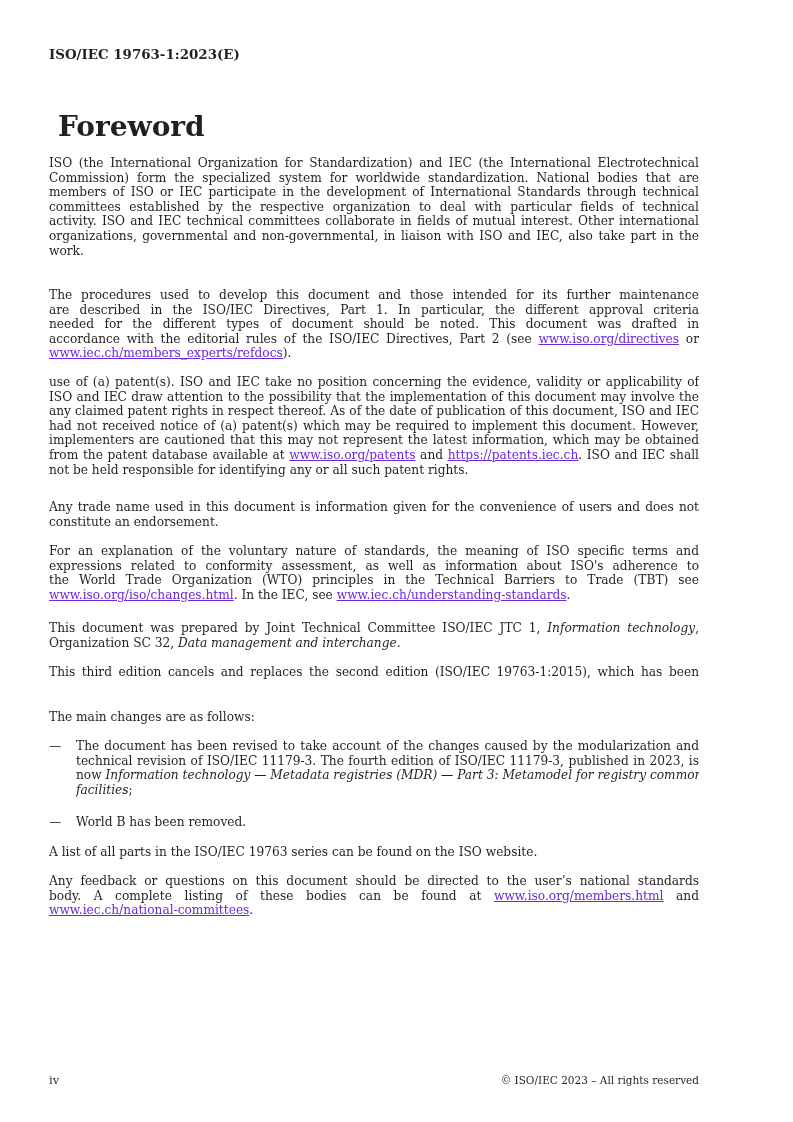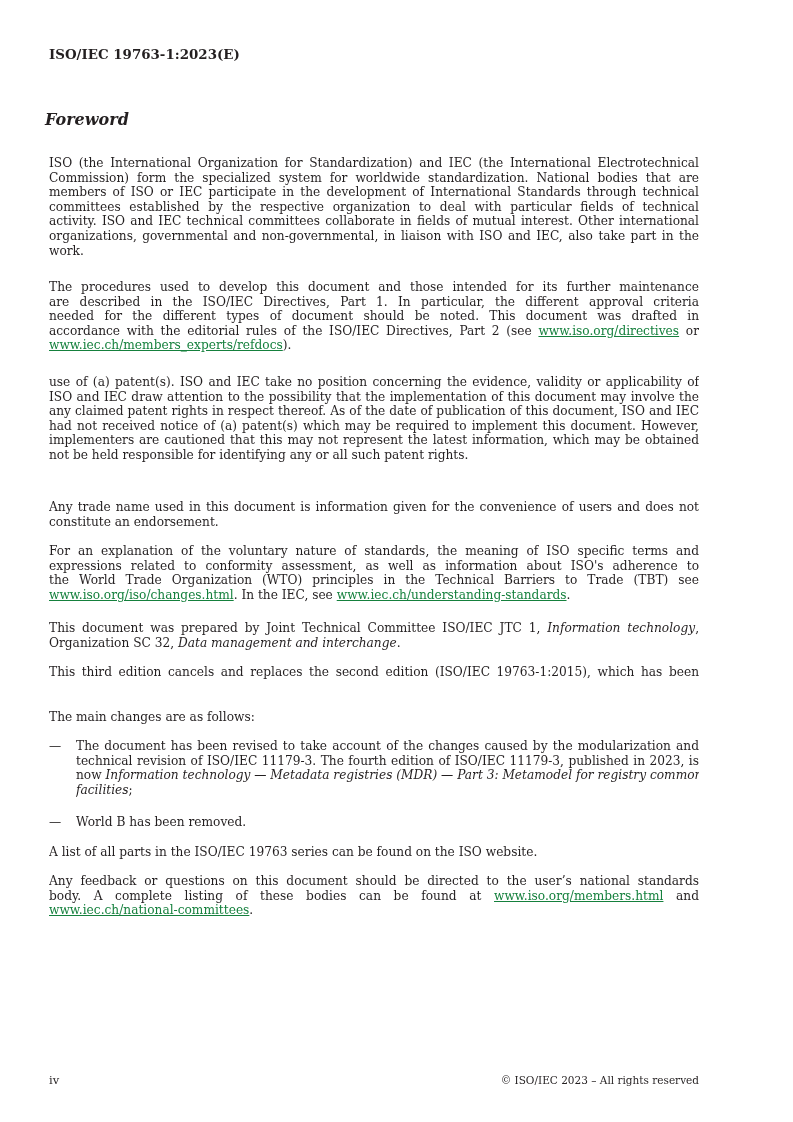--- a/index.html
+++ b/index.html
@@ -1,61 +1,62 @@
 <!DOCTYPE html>
 <html><head>
 <meta charset="utf-8">
 <style>
   html, body { margin: 0; padding: 0; background: #ffffff; }
   body { width: 793px; height: 1122px; position: relative; overflow: hidden;
          font-family: "DejaVu Serif", serif; color: #231f20; }
   .hdr { position: absolute; left: 49px; top: 46px; font-weight: bold; font-size: 13.4px; letter-spacing: 0; }
-  .title { position: absolute; left: 45px; top: 110px; font-weight: bold; font-size: 16px; font-style: italic; }
+  .title { position: absolute; left: 58px; top: 110px; font-weight: bold; font-size: 28px; }
   .para { position: absolute; left: 49px; width: 650px; font-size: 12.2px; line-height: 14.6px; }
   .line { display: block; white-space: nowrap; text-align: justify; text-align-last: justify; width: 650px; overflow: hidden; }
   .line.last { text-align-last: left; }
   .list-item { position: absolute; left: 49px; width: 650px; font-size: 12.2px; line-height: 14.6px; }
   .dash { position: absolute; left: 0; top: 0; }
   .item-body { position: absolute; left: 27px; width: 623px; }
   .item-body .line { width: 623px; }
-  a { color: #15803d; }
+  a { color: #6d28d9; }
   em { font-style: italic; }
   .footer-left { position: absolute; left: 49px; top: 1073px; font-size: 11.5px; }
   .footer-right { position: absolute; right: 94px; top: 1074px; font-size: 10.5px; }
 </style>
 </head>
 <body>
 
 <div class="hdr">ISO/IEC 19763-1:2023(E)</div>
 <div class="title">Foreword</div>
 
 <div class="para" style="top:156px;">
   <span class="line">ISO (the International Organization for Standardization) and IEC (the International Electrotechnical</span>
   <span class="line">Commission) form the specialized system for worldwide standardization. National bodies that are</span>
   <span class="line">members of ISO or IEC participate in the development of International Standards through technical</span>
   <span class="line">committees established by the respective organization to deal with particular fields of technical</span>
   <span class="line">activity. ISO and IEC technical committees collaborate in fields of mutual interest. Other international</span>
   <span class="line">organizations, governmental and non-governmental, in liaison with ISO and IEC, also take part in the</span>
   <span class="line last">work.</span>
 </div>
 
-<div class="para" style="top:280px;">
+<div class="para" style="top:288px;">
   <span class="line">The procedures used to develop this document and those intended for its further maintenance</span>
   <span class="line">are described in the ISO/IEC Directives, Part 1. In particular, the different approval criteria</span>
   <span class="line">needed for the different types of document should be noted. This document was drafted in</span>
   <span class="line"><span>accordance with the editorial rules of the ISO/IEC Directives, Part 2 (see </span><a href="#">www.iso.org/directives</a><span> or</span></span>
   <span class="line last"><a href="#">www.iec.ch/members_experts/refdocs</a><span>).</span></span>
 </div>
 
 <div class="para" style="top:375px;">
   <span class="line">use of (a) patent(s). ISO and IEC take no position concerning the evidence, validity or applicability of</span>
   <span class="line">ISO and IEC draw attention to the possibility that the implementation of this document may involve the</span>
   <span class="line">any claimed patent rights in respect thereof. As of the date of publication of this document, ISO and IEC</span>
   <span class="line">had not received notice of (a) patent(s) which may be required to implement this document. However,</span>
   <span class="line">implementers are cautioned that this may not represent the latest information, which may be obtained</span>
+  <span class="line"><span>from the patent database available at </span><a href="#">www.iso.org/patents</a><span> and </span><a href="#">https://patents.iec.ch</a><span>. ISO and IEC shall</span></span>
   <span class="line last">not be held responsible for identifying any or all such patent rights.</span>
 </div>
 
 <div class="para" style="top:500px;">
   <span class="line">Any trade name used in this document is information given for the convenience of users and does not</span>
   <span class="line last">constitute an endorsement.</span>
 </div>
 
 <div class="para" style="top:544px;">
   <span class="line">For an explanation of the voluntary nature of standards, the meaning of ISO specific terms and</span>

